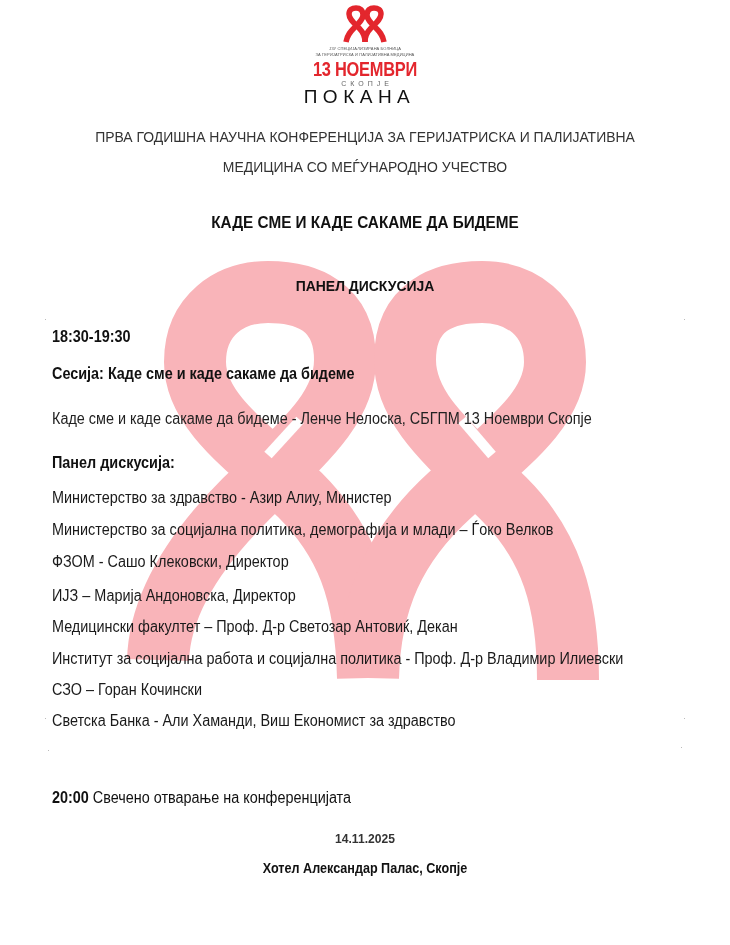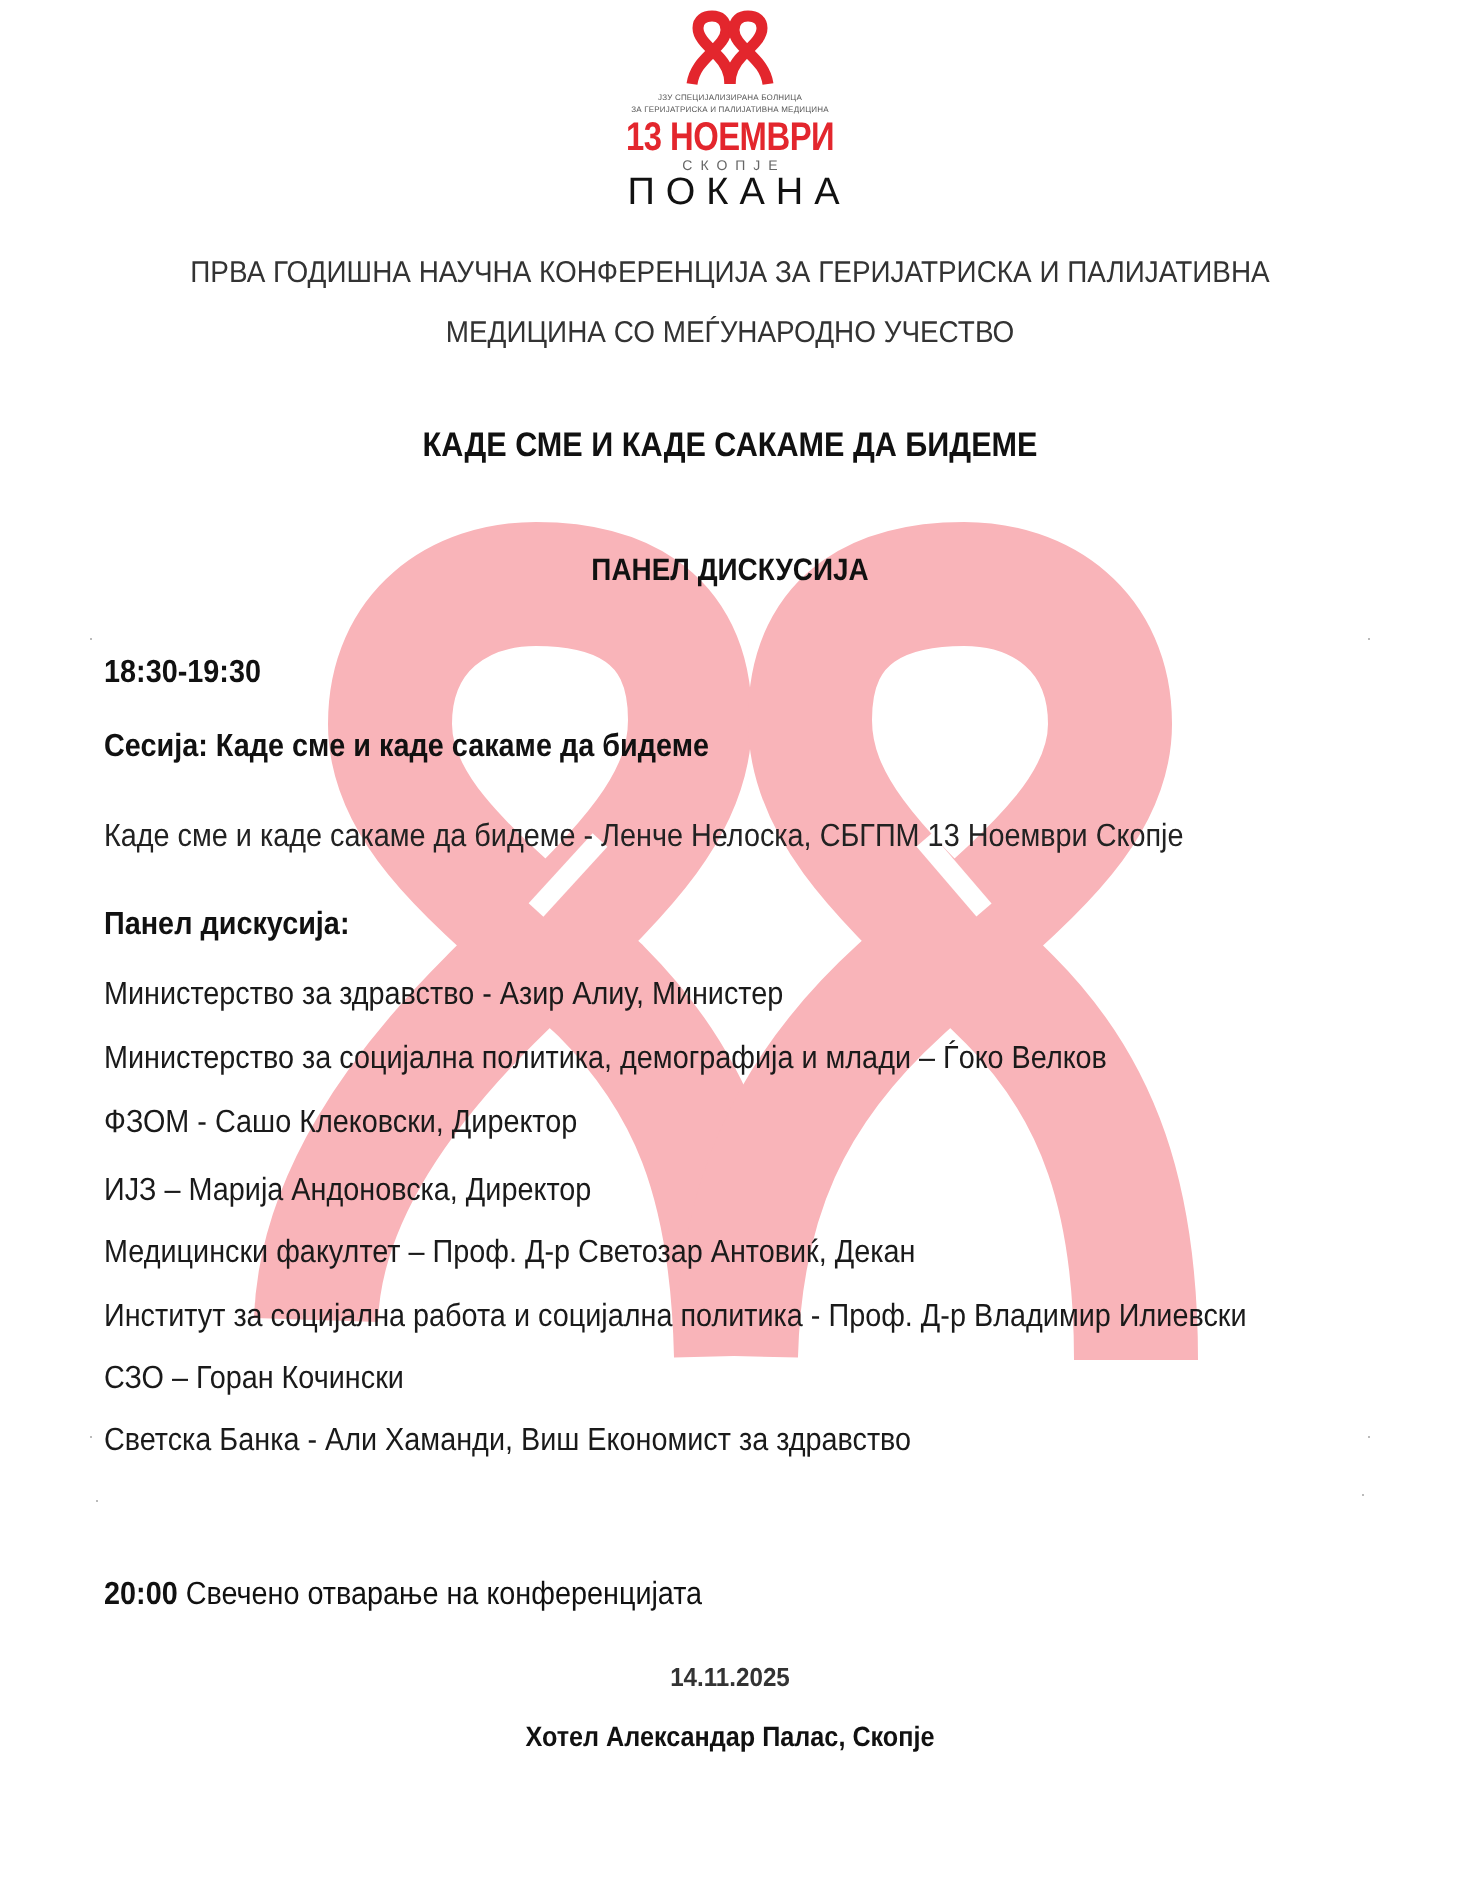--- a/index.html
+++ b/index.html
@@ -63,21 +63,21 @@
       font-size: 7px;
       line-height: 8px;
       color: #666;
       letter-spacing: 4px;
       padding-left: 4px;
       box-sizing: border-box;
       z-index: 2;
     }
     #invitation-title {
       position: absolute;
-      left: 292px; width: 150px; top: 86px;
+      left: 282px; width: 150px; top: 86px;
       text-align: center;
       font-size: 19px;
       line-height: 22px;
       color: #111;
       letter-spacing: 5.5px;
       padding-left: 5px;
       box-sizing: border-box;
       z-index: 2;
     }
 

